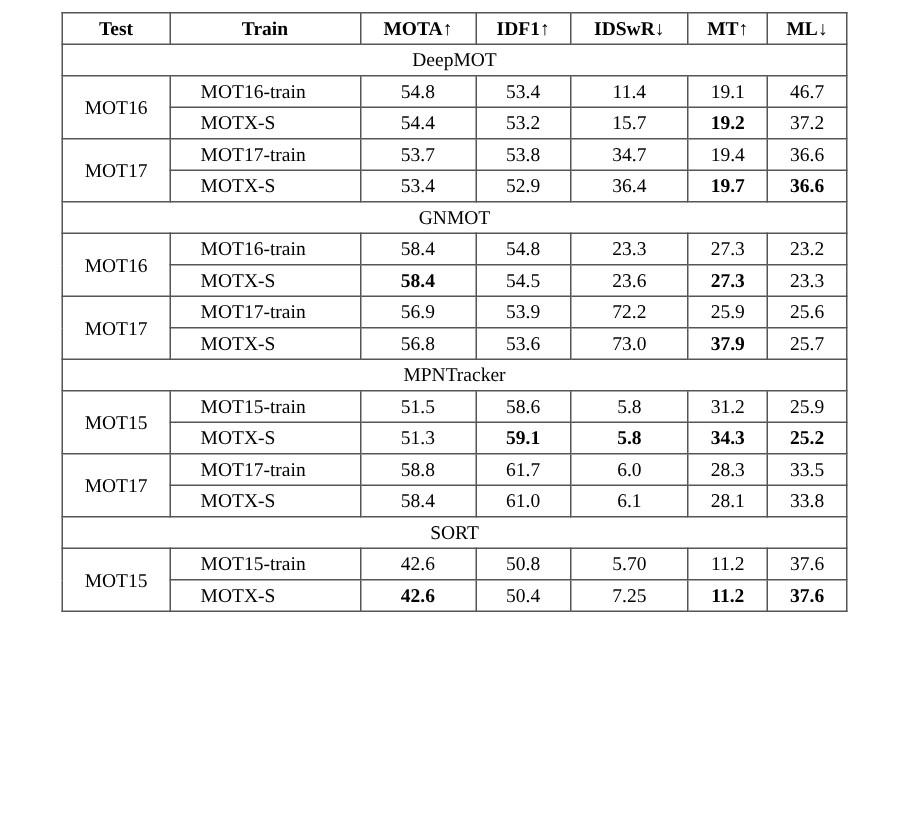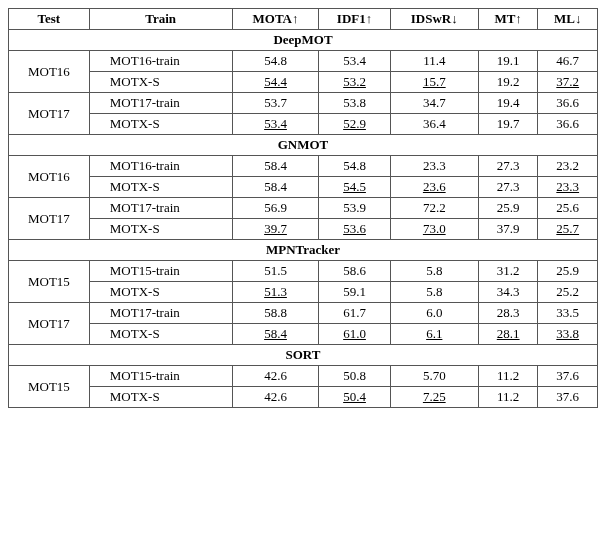--- a/index.html
+++ b/index.html
@@ -9,46 +9,46 @@
       font-size: 13px;
       display: flex;
       justify-content: center;
       align-items: flex-start;
       padding: 8px;
       width: 606px;
       min-height: 542px;
     }
     table {
       border-collapse: collapse;
-      width: 590px;
+      width: 524px;
     }
     th, td {
       border: 1px solid #555;
       padding: 2px 6px;
       text-align: center;
       white-space: nowrap;
     }
     th {
       font-weight: bold;
       background: #fff;
     }
     td.left-align {
       text-align: left;
       padding-left: 20px;
     }
     .section-header td {
       text-align: center;
-      font-weight: bold;
+      font-weight: normal;
       border-left: 1px solid #555;
       border-right: 1px solid #555;
       border-top: 1px solid #555;
       border-bottom: 1px solid #555;
     }
-    .bold { font-weight: normal; }
-    .underline { text-decoration: underline; }
+    .bold { font-weight: bold; }
+    .underline { }
     
     .test-cell {
       vertical-align: middle;
       margin-left: 38px;
     }
   </style>
 </head>
 <body>
 
 <table id="main-table">
@@ -125,21 +125,21 @@
         <td rowspan="2" class="test-cell">MOT17</td>
         <td class="left-align">MOT17-train</td>
         <td>56.9</td>
         <td>53.9</td>
         <td>72.2</td>
         <td>25.9</td>
         <td>25.6</td>
       </tr>
       <tr>
         <td class="left-align">MOTX-S</td>
-        <td class="underline">39.7</td>
+        <td class="underline">56.8</td>
         <td class="underline">53.6</td>
         <td class="underline">73.0</td>
         <td class="bold">37.9</td>
         <td class="underline">25.7</td>
       </tr>
       <tr class="section-header">
         <td colspan="7">MPNTracker</td>
       </tr>
       <tr>
         <td rowspan="2" class="test-cell">MOT15</td>

